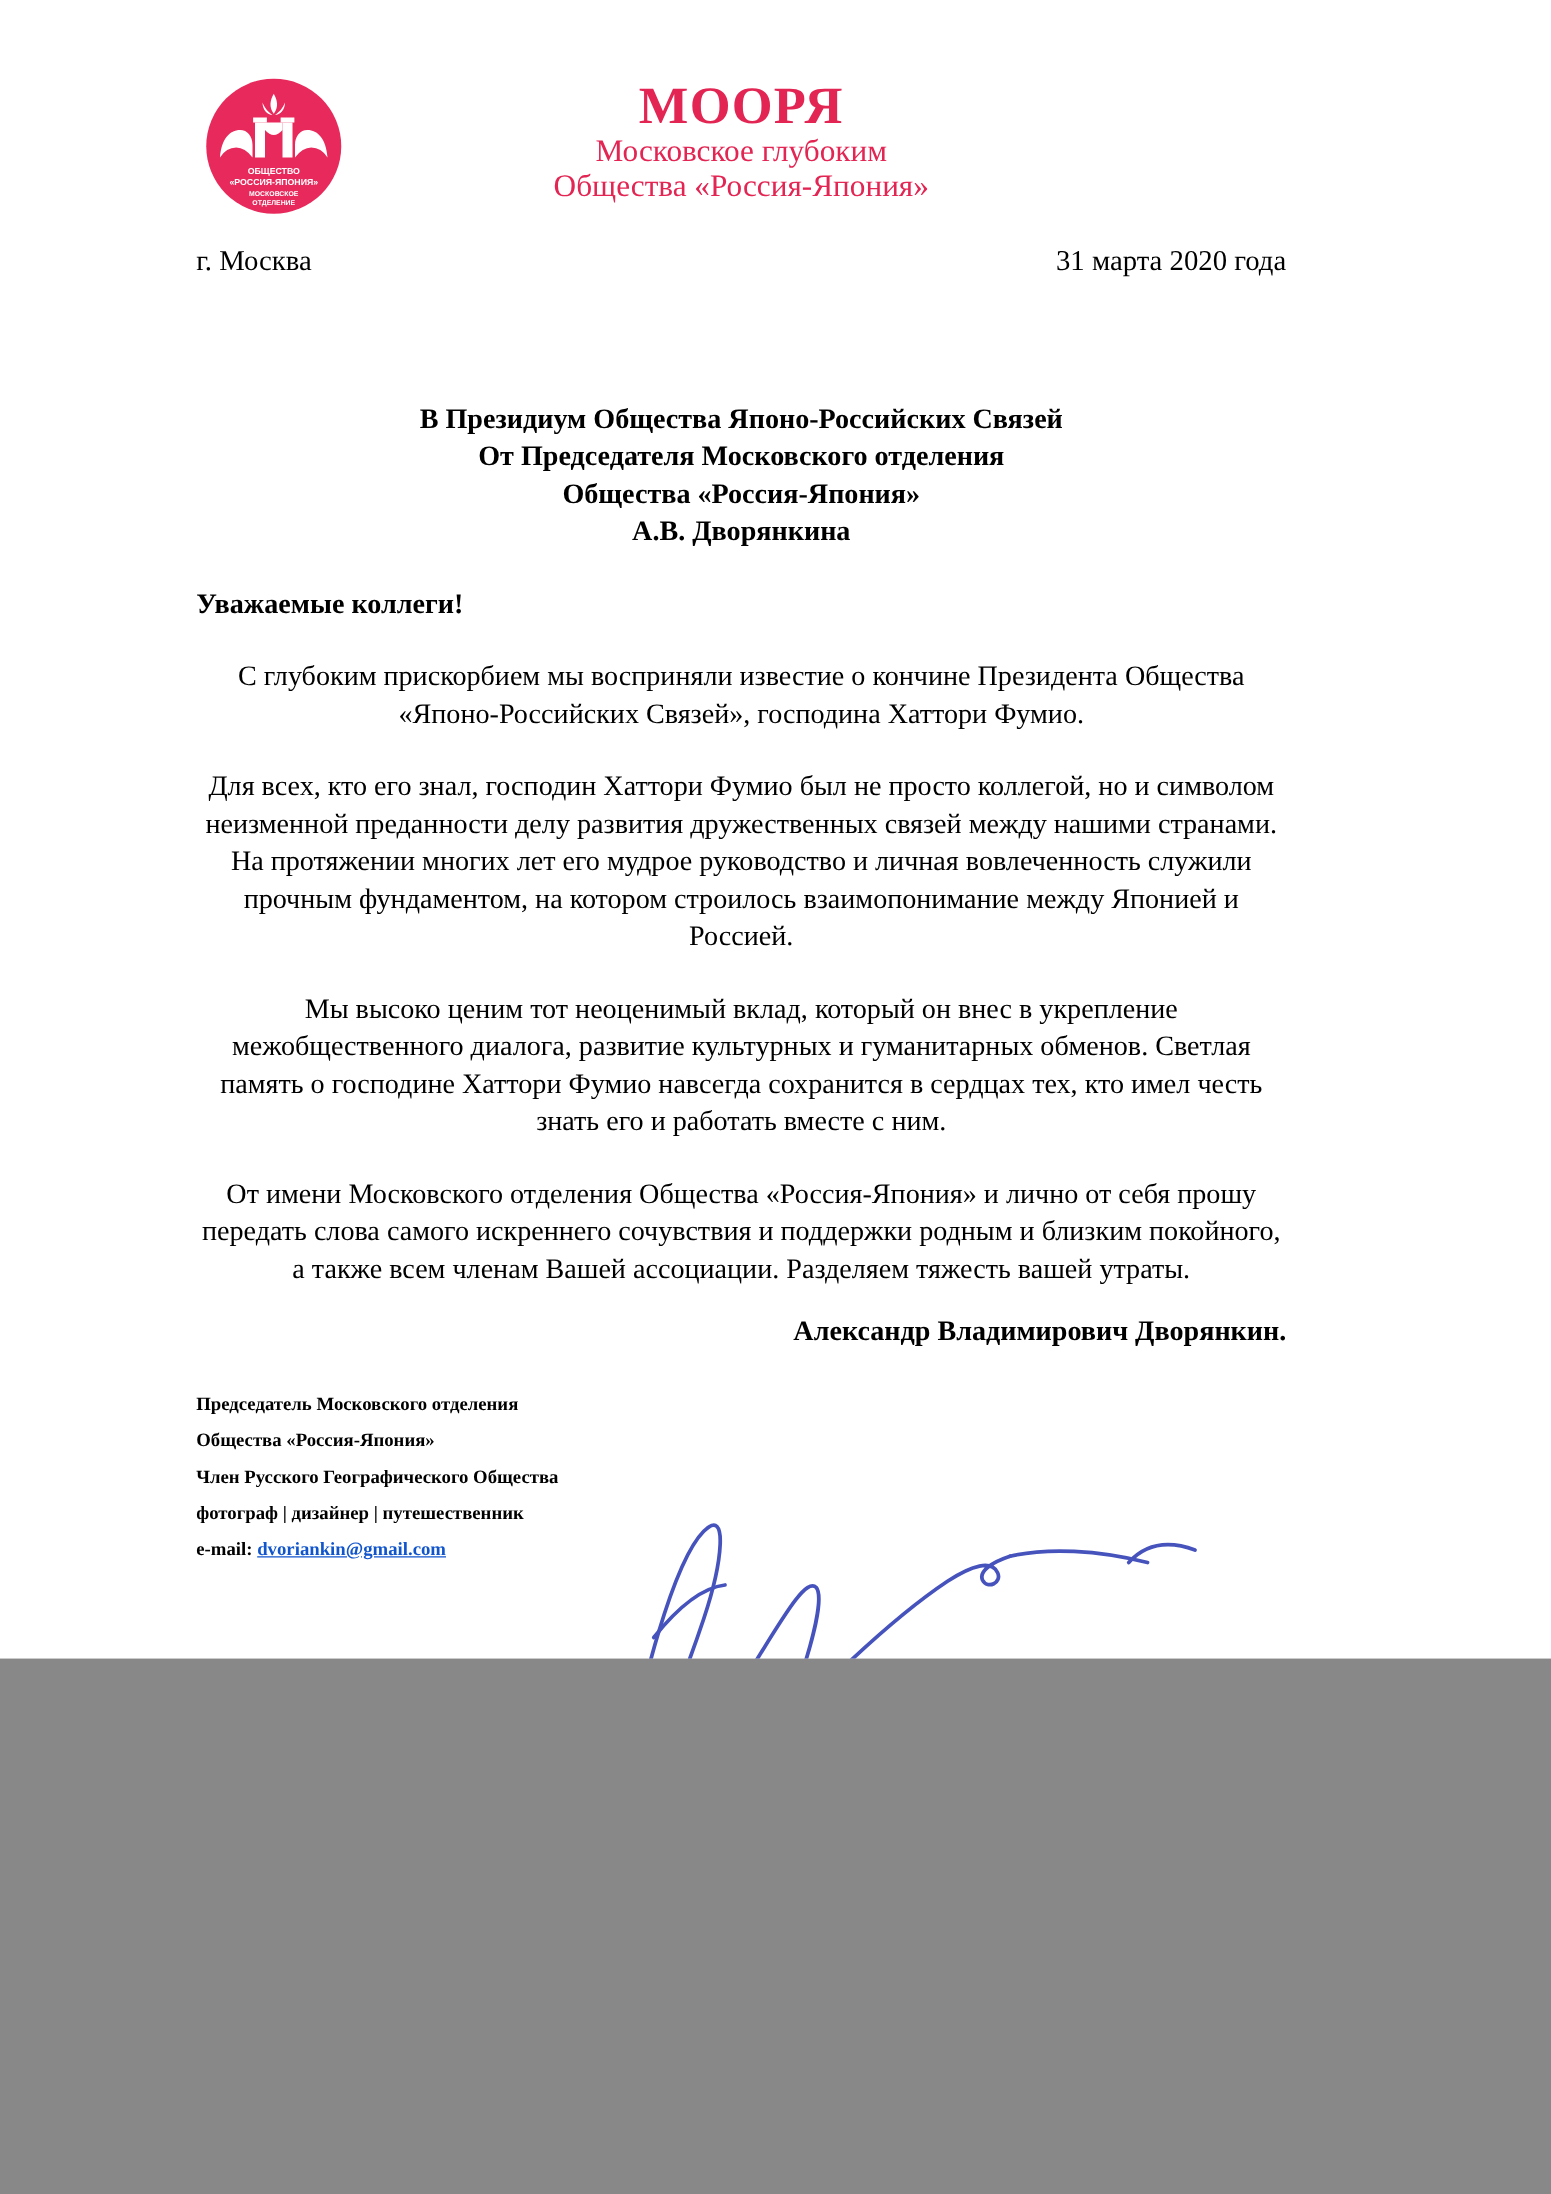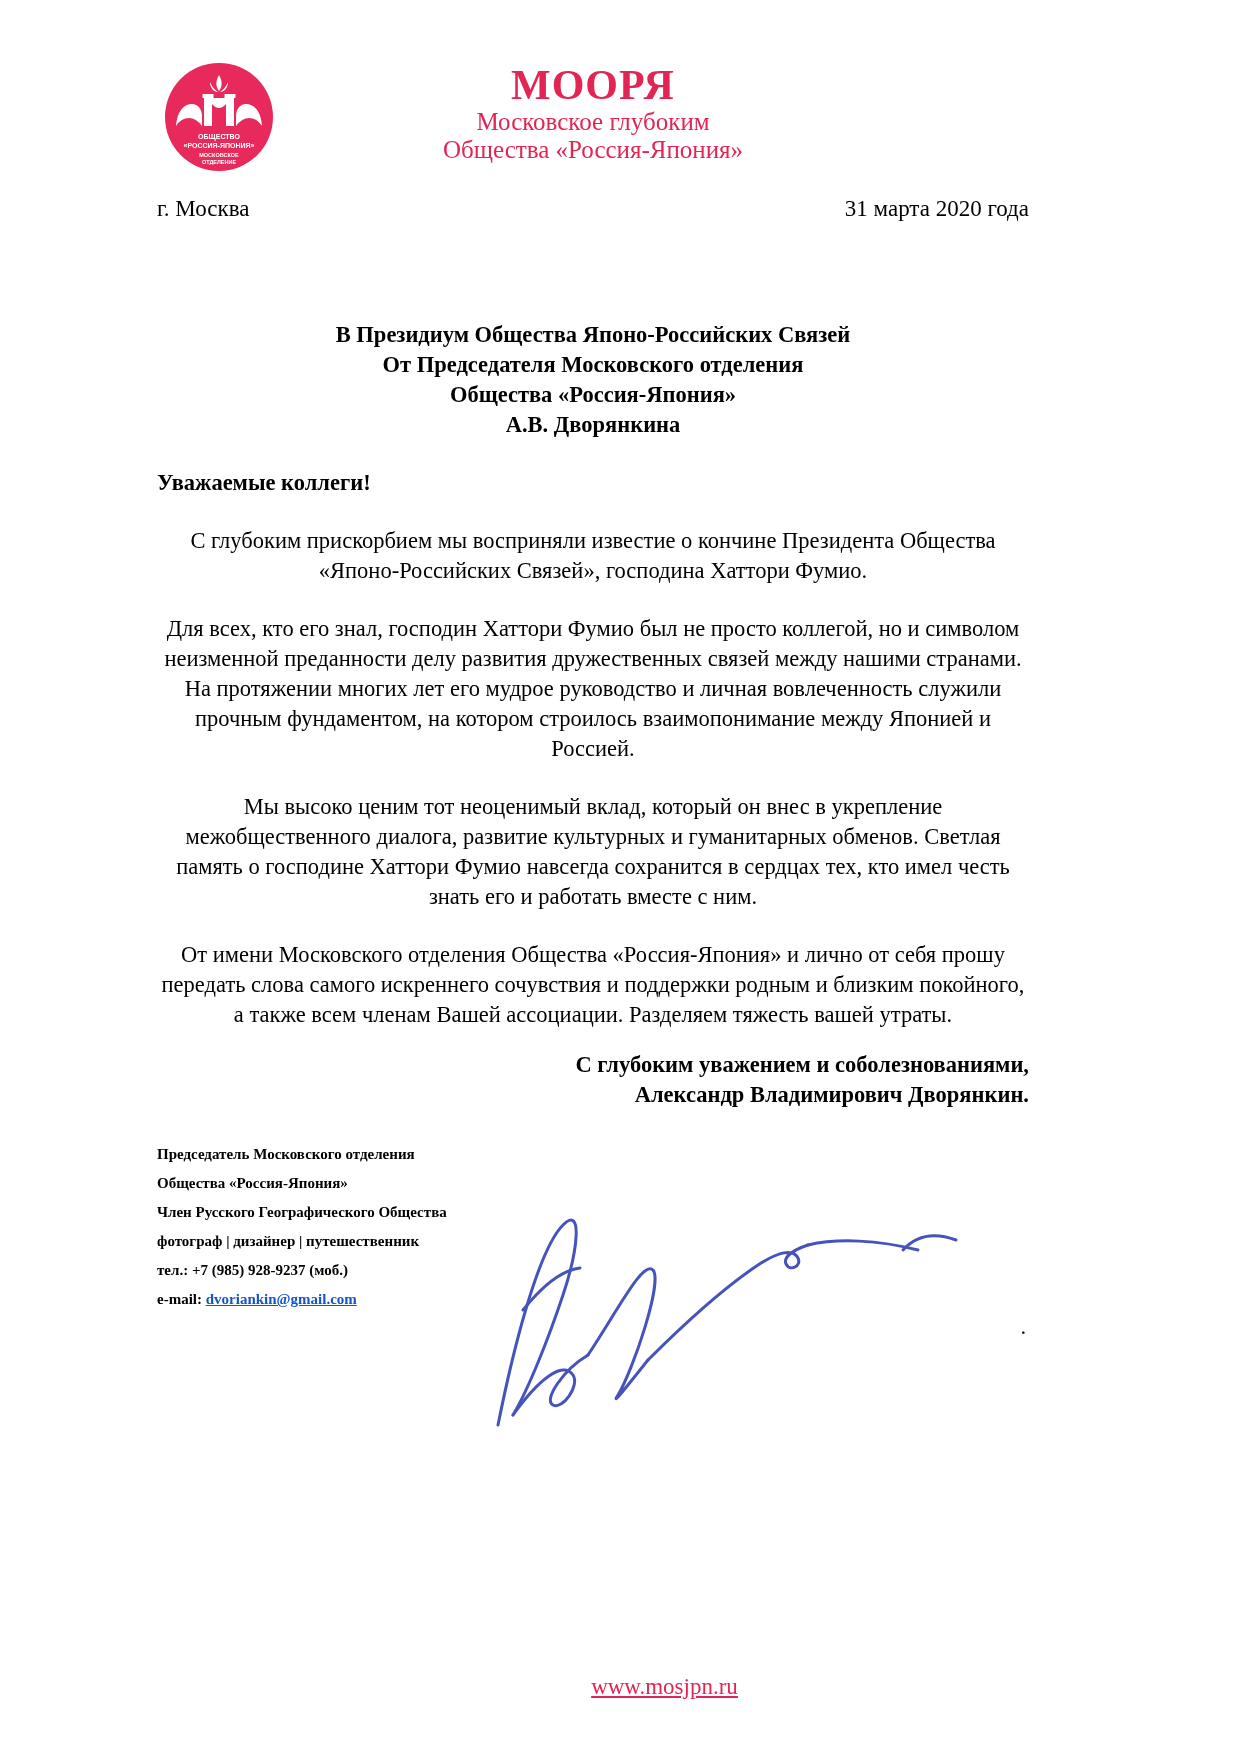--- a/index.html
+++ b/index.html
@@ -1,18 +1,18 @@
 <!DOCTYPE html>
 <html lang="ru"><head>
 <meta charset="utf-8">
 <style>
   html,body{margin:0;padding:0;background:#888;}
   .page{
     position:relative;
-    width:1241px;height:1755px;
+    width:1241px;height:1327px;
     margin:0 auto;
     background:#ffffff;
     font-family:"Liberation Serif","DejaVu Serif",serif;
     color:#000;
     overflow:hidden;
   }
   .content{
     position:absolute;left:157px;top:0;width:872px;
   }
   
@@ -115,30 +115,28 @@
     </div>
 
     <div class="greeting">Уважаемые коллеги!</div>
 
     <p class="body-par">С глубоким прискорбием мы восприняли известие о кончине Президента Общества «Японо-Российских Связей», господина Хаттори Фумио.</p>
     <p class="body-par">Для всех, кто его знал, господин Хаттори Фумио был не просто коллегой, но и символом неизменной преданности делу развития дружественных связей между нашими странами. На протяжении многих лет его мудрое руководство и личная вовлеченность служили прочным фундаментом, на котором строилось взаимопонимание между Японией и Россией.</p>
     <p class="body-par">Мы высоко ценим тот неоценимый вклад, который он внес в укрепление межобщественного диалога, развитие культурных и гуманитарных обменов. Светлая память о господине Хаттори Фумио навсегда сохранится в сердцах тех, кто имел честь знать его и работать вместе с ним.</p>
     <p class="body-par">От имени Московского отделения Общества «Россия-Япония» и лично от себя прошу передать слова самого искреннего сочувствия и поддержки родным и близким покойного, а также всем членам Вашей ассоциации. Разделяем тяжесть вашей утраты.</p>
 
     <div class="closing">
-      <div>С глубоким уважением и соболезнованиями,</div>
       <div>Александр Владимирович Дворянкин.</div>
     </div>
 
     <div class="sig-block">
       <div>Председатель Московского отделения</div>
       <div>Общества «Россия-Япония»</div>
       <div>Член Русского Географического Общества</div>
       <div>фотограф | дизайнер | путешественник</div>
-      <div>тел.: +7 (985) 928-9237 (моб.)</div>
       <div><span>e-mail: </span><a href="#">dvoriankin@gmail.com</a></div>
     </div>
 
   </div>
 
   <span class="stray-period">.</span>
 
   <svg class="signature-ink" viewBox="0 0 520 240">
     <g fill="none" stroke="#2d3cb4" stroke-width="3" stroke-linecap="round" opacity="0.88">
       <path d="M30 235 C45 160 70 60 95 35 C115 15 110 60 95 105 C80 150 60 200 45 225"></path>

